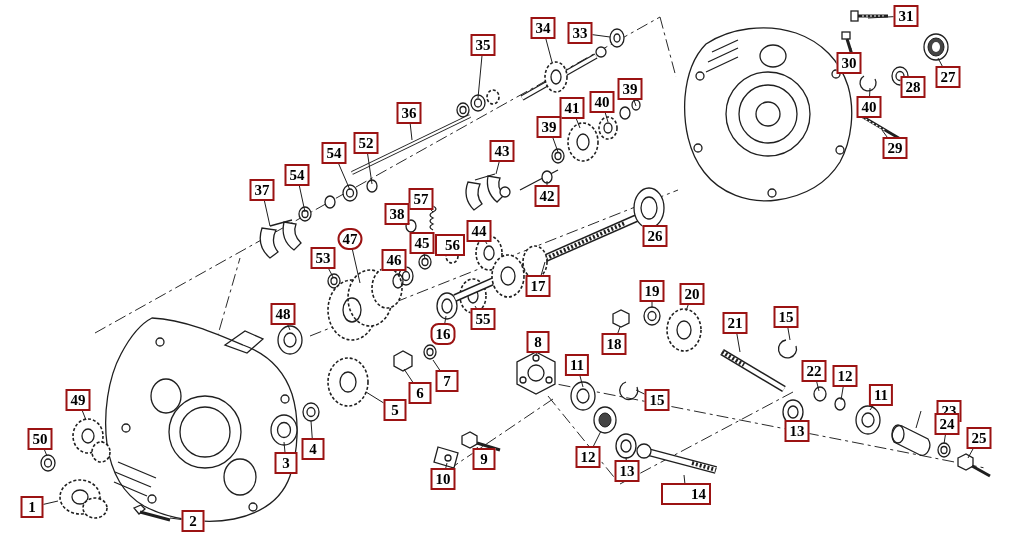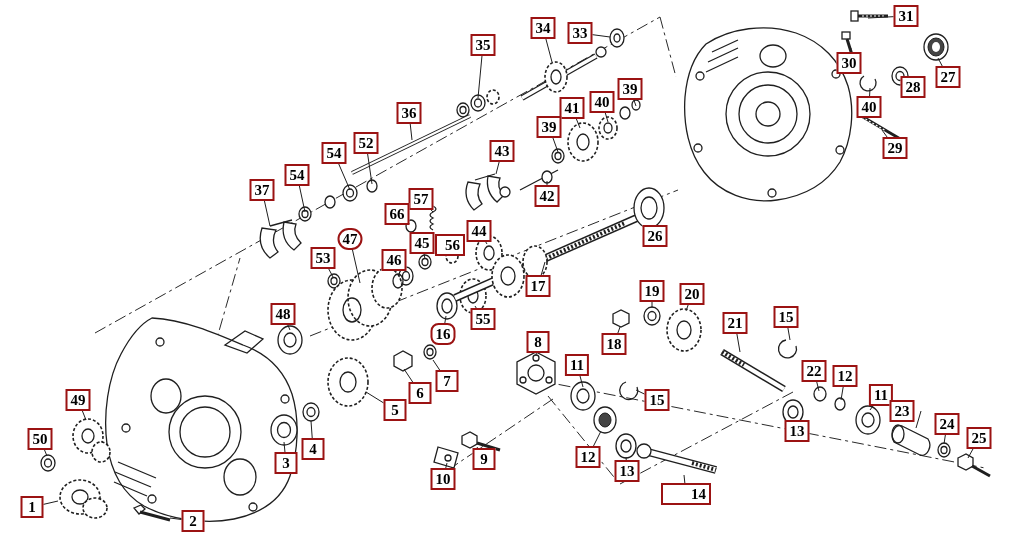--- a/index.html
+++ b/index.html
@@ -354,21 +354,21 @@
       <div class="callout" style="left: 602px; top: 102px;">40</div>
       <div class="callout" style="left: 869px; top: 107px;">40</div>
       <div class="callout" style="left: 549px; top: 127px;">39</div>
       <div class="callout" style="left: 502px; top: 151px;">43</div>
       <div class="callout" style="left: 366px; top: 143px;">52</div>
       <div class="callout" style="left: 334px; top: 153px;">54</div>
       <div class="callout" style="left: 895px; top: 148px;">29</div>
       <div class="callout" style="left: 297px; top: 175px;">54</div>
       <div class="callout" style="left: 262px; top: 190px;">37</div>
       <div class="callout" style="left: 421px; top: 199px;">57</div>
-      <div class="callout" style="left: 397px; top: 214px;">66</div>
+      <div class="callout" style="left: 397px; top: 214px;">38</div>
       <div class="callout" style="left: 547px; top: 196px;">42</div>
       <div class="callout" style="left: 479px; top: 231px;">44</div>
       <div class="callout" style="left: 350px; top: 239px; border-radius: 11px;">47</div>
       <div class="callout" style="left: 422px; top: 243px;">45</div>
       <div class="callout" style="left: 450px; top: 245px; padding-left: 8px;">56</div>
       <div class="callout" style="left: 323px; top: 258px;">53</div>
       <div class="callout" style="left: 394px; top: 260px;">46</div>
       <div class="callout" style="left: 655px; top: 236px;">26</div>
       <div class="callout" style="left: 538px; top: 286px;">17</div>
       <div class="callout" style="left: 652px; top: 291px;">19</div>
@@ -382,21 +382,21 @@
       <div class="callout" style="left: 538px; top: 342px;">8</div>
       <div class="callout" style="left: 577px; top: 365px;">11</div>
       <div class="callout" style="left: 814px; top: 371px;">22</div>
       <div class="callout" style="left: 845px; top: 376px;">12</div>
       <div class="callout" style="left: 447px; top: 381px;">7</div>
       <div class="callout" style="left: 420px; top: 393px;">6</div>
       <div class="callout" style="left: 881px; top: 395px;">11</div>
       <div class="callout" style="left: 78px; top: 400px;">49</div>
       <div class="callout" style="left: 395px; top: 410px;">5</div>
       <div class="callout" style="left: 657px; top: 400px;">15</div>
-      <div class="callout" style="left: 902px; top: 411px;">23</div>
+      <div class="callout" style="left: 949px; top: 411px;">23</div>
       <div class="callout" style="left: 947px; top: 424px;">24</div>
       <div class="callout" style="left: 797px; top: 431px;">13</div>
       <div class="callout" style="left: 979px; top: 438px;">25</div>
       <div class="callout" style="left: 40px; top: 439px;">50</div>
       <div class="callout" style="left: 286px; top: 463px;">3</div>
       <div class="callout" style="left: 313px; top: 449px;">4</div>
       <div class="callout" style="left: 588px; top: 457px;">12</div>
       <div class="callout" style="left: 443px; top: 479px;">10</div>
       <div class="callout" style="left: 484px; top: 459px;">9</div>
       <div class="callout" style="left: 627px; top: 471px;">13</div>

